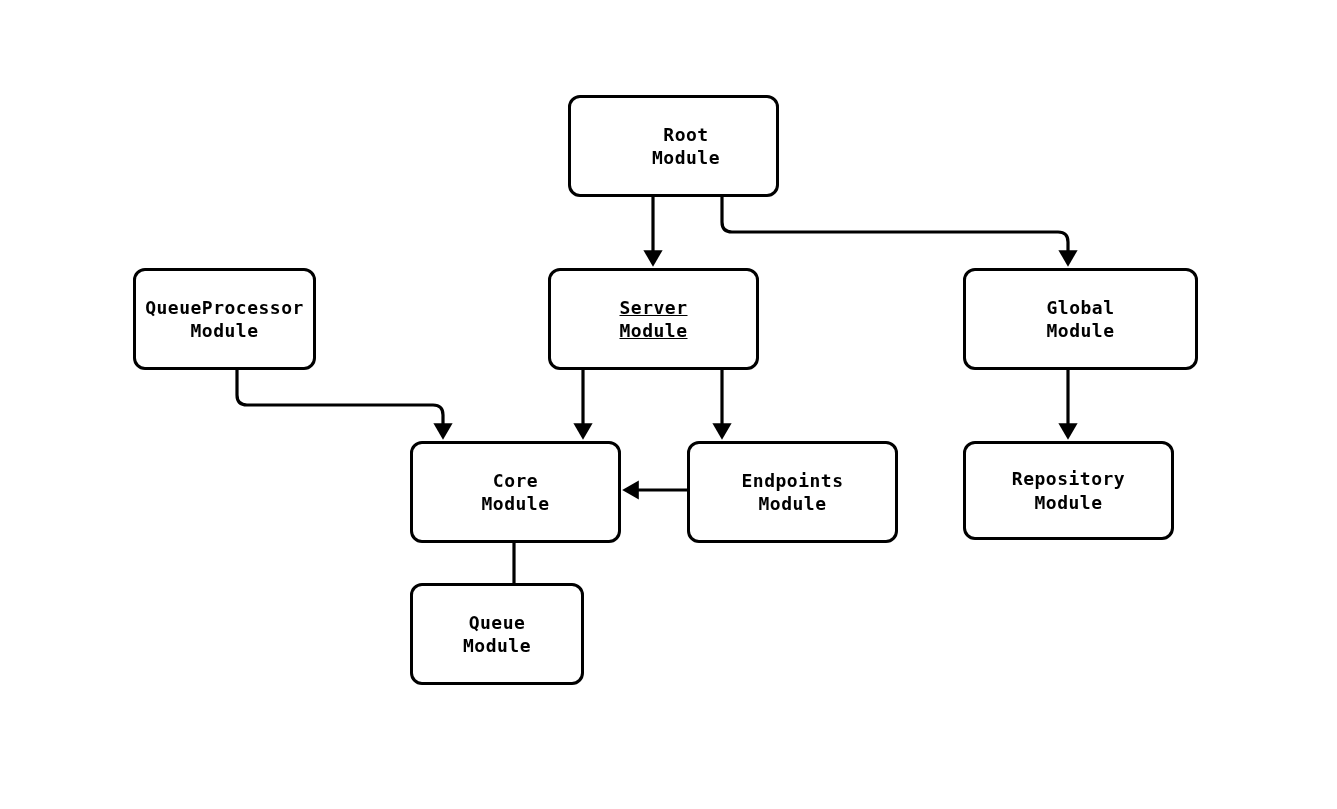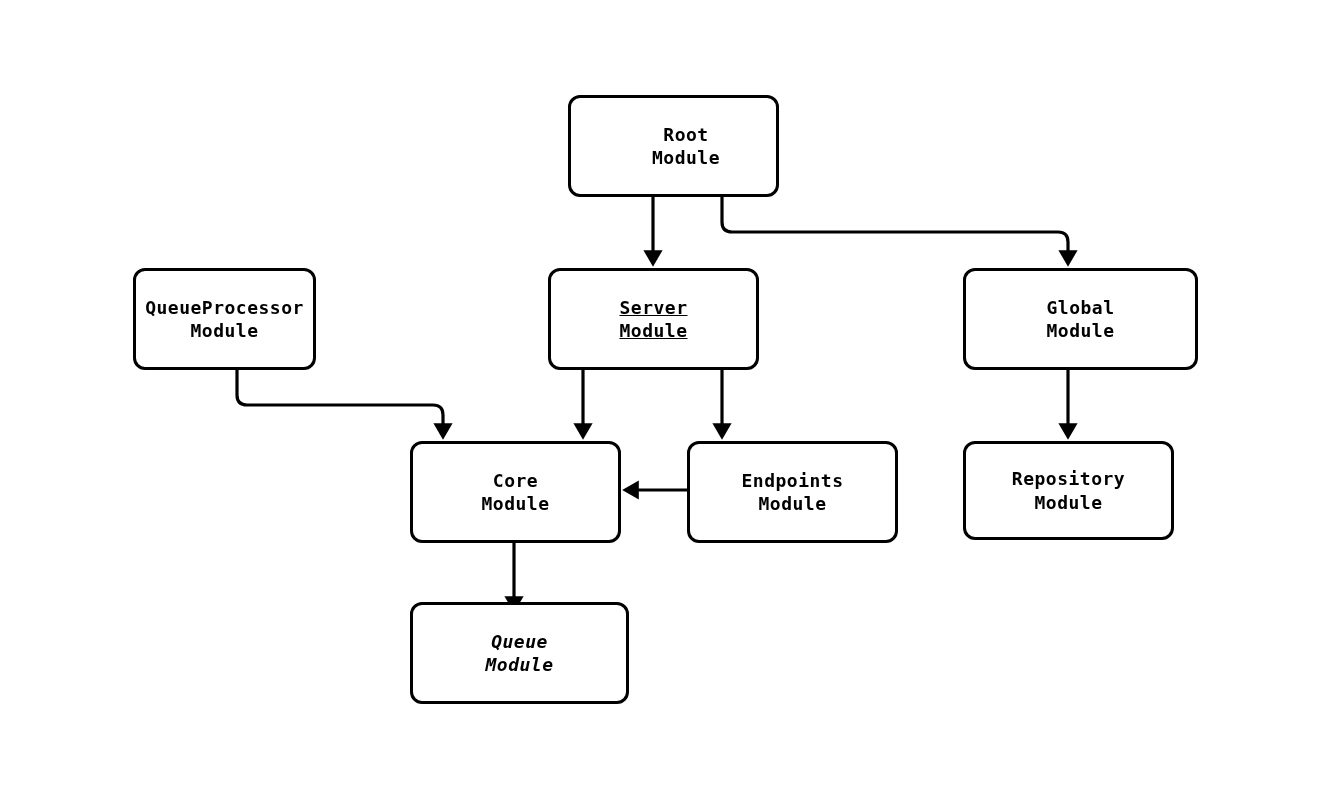--- a/index.html
+++ b/index.html
@@ -94,19 +94,19 @@
 Module</div>
       </div>
       <div class="node" style="left: 687px; top: 441px; width: 211px; height: 102px;">
         <div class="node-label">Endpoints
 Module</div>
       </div>
       <div class="node" style="left: 963px; top: 441px; width: 211px; height: 99px;">
         <div class="node-label">Repository
 Module</div>
       </div>
-      <div class="node" style="left: 410px; top: 602px; width: 219px; height: 102px; font-style: italic;">
+      <div class="node" style="left: 410px; top: 583px; width: 174px; height: 102px;">
         <div class="node-label">Queue
 Module</div>
       </div>
     </div>
 
 </div>
 
 </body></html>

